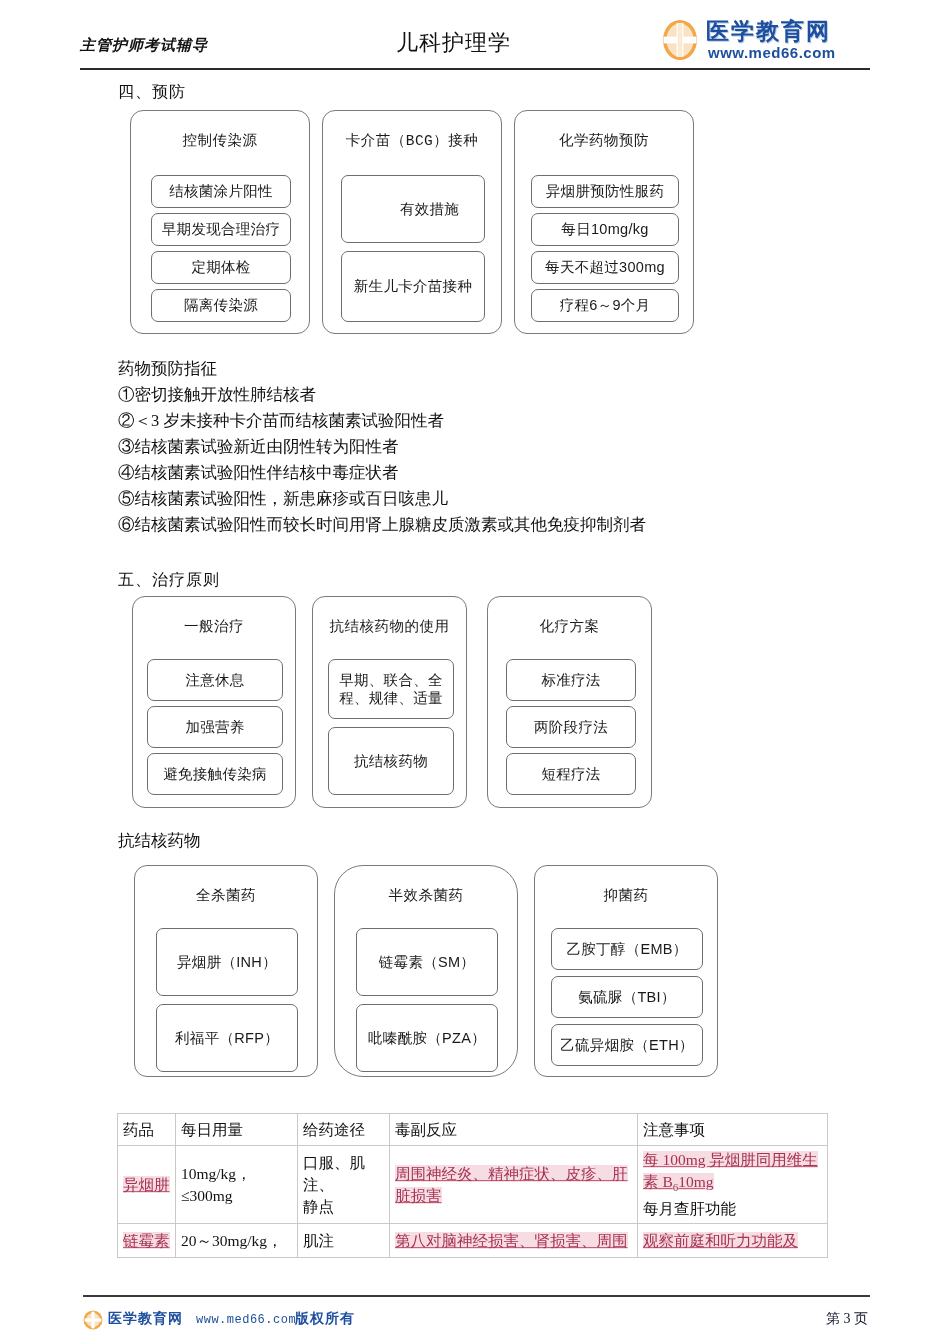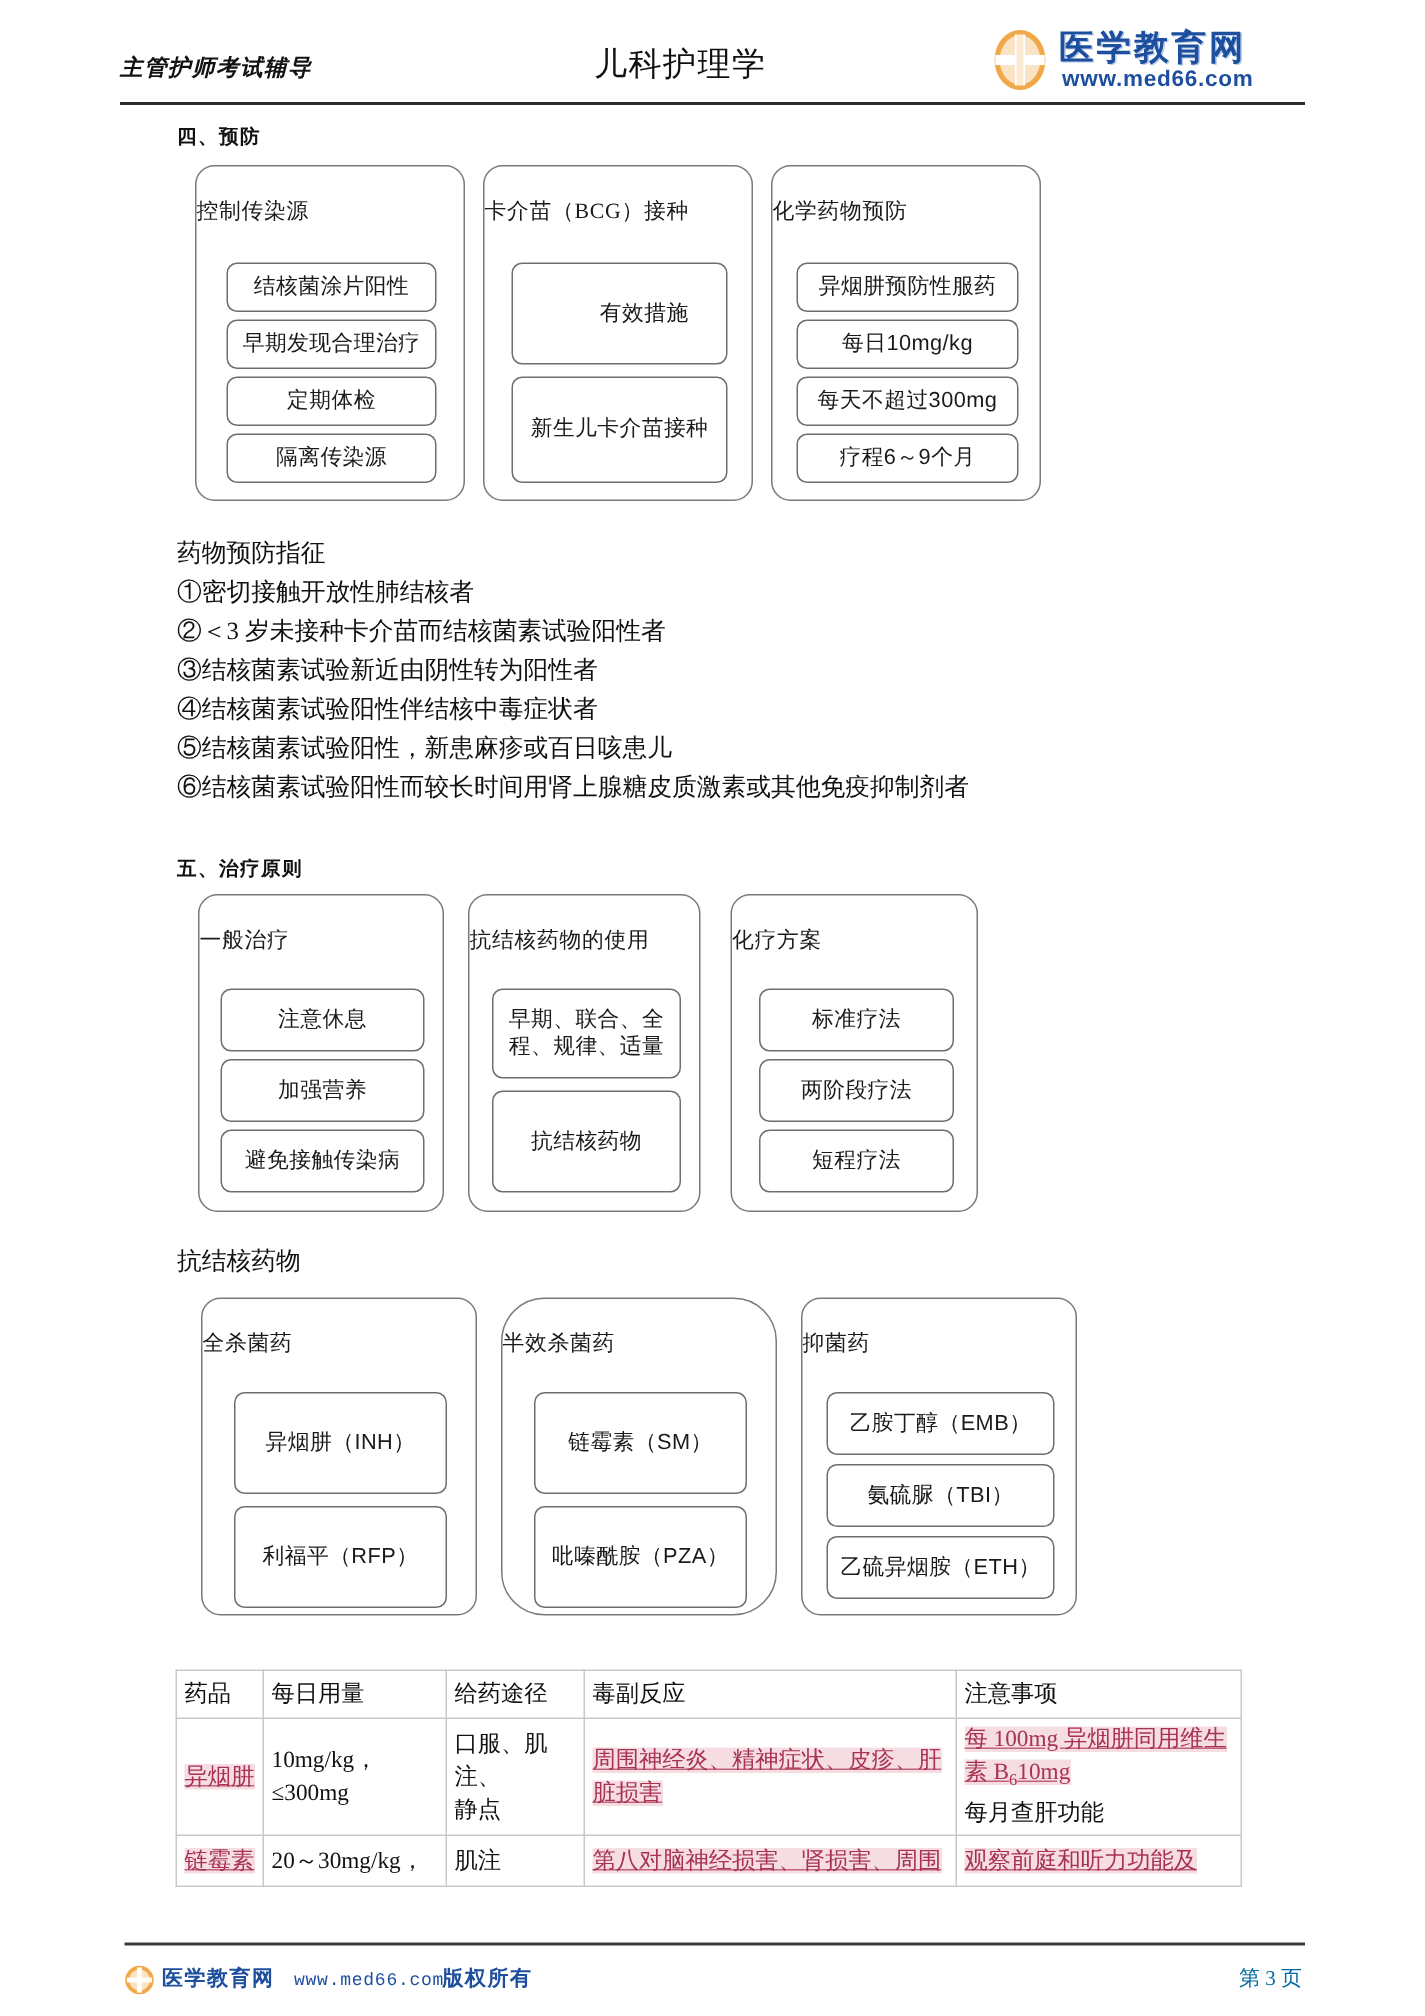--- a/index.html
+++ b/index.html
@@ -44,34 +44,35 @@
   }
   .hdr-rule {
     position: absolute; left: 80px; top: 68px; width: 790px; height: 0;
     border-top: 2px solid #2b2b2b;
   }
 
   
   .sec-heading {
     position: absolute;
     font-family: "Liberation Sans", sans-serif;
-    font-weight: bold; font-size: 13px; color: #111;
+    font-weight: normal; font-size: 16px; color: #111;
     letter-spacing: 1px;
   }
 
   
   .group {
     position: absolute;
     border: 1.6px solid #7a7a7a;
     border-radius: 13px;
     background: #ffffff;
   }
   .group-title {
     position: absolute; left: 0; right: 0;
-    font-family: Liberation Serif, serif;
+    text-align: center;
+    font-family: Liberation Mono, monospace;
     font-size: 14.5px; color: #1a1a1a;
     letter-spacing: 0.5px;
   }
   .node {
     position: absolute;
     border: 1.4px solid #6e6e6e;
     border-radius: 7px;
     background: #fff;
     display: flex; align-items: center; justify-content: center;
     text-align: center;
@@ -146,21 +147,21 @@
     font-size: 12px; color: #1d4f9e; letter-spacing: 0.5px;
   }
   .ftr-copy {
     position: absolute; left: 295px; top: 1310px;
     font-family: "Liberation Sans", sans-serif;
     font-size: 14px; font-weight: bold; color: #1d4f9e; letter-spacing: 1px;
   }
   .ftr-page {
     position: absolute; right: 82px; top: 1310px;
     font-family: "Liberation Serif", serif;
-    font-size: 14px; color: #0369a1;
+    font-size: 14px; color: #0f172a;
   }
 </style>
 </head>
 <body>
 
 <div class="page">
 
   <div class="header">
     <div class="hdr-left">主管护师考试辅导</div>
     <div class="hdr-center">儿科护理学</div>

